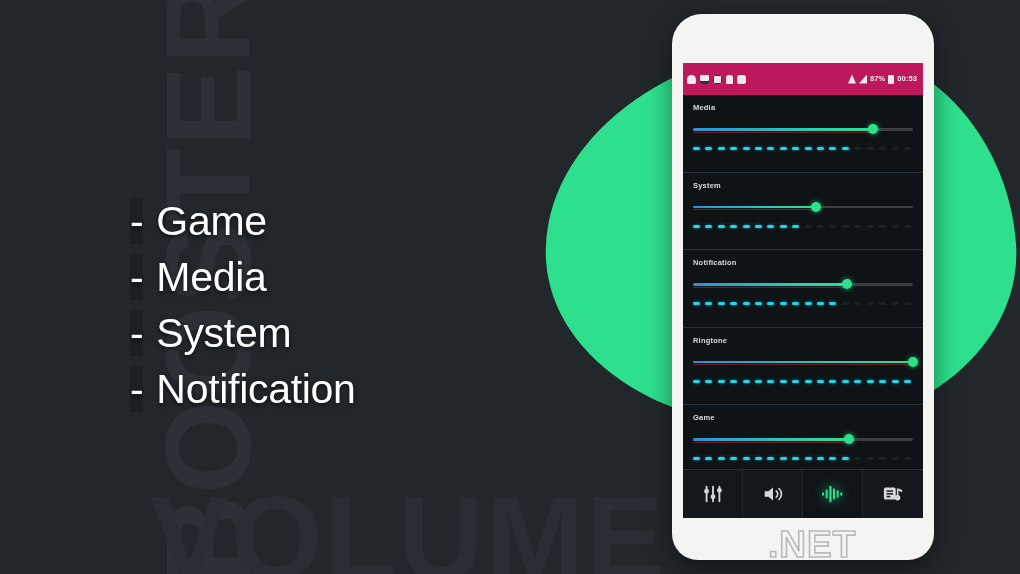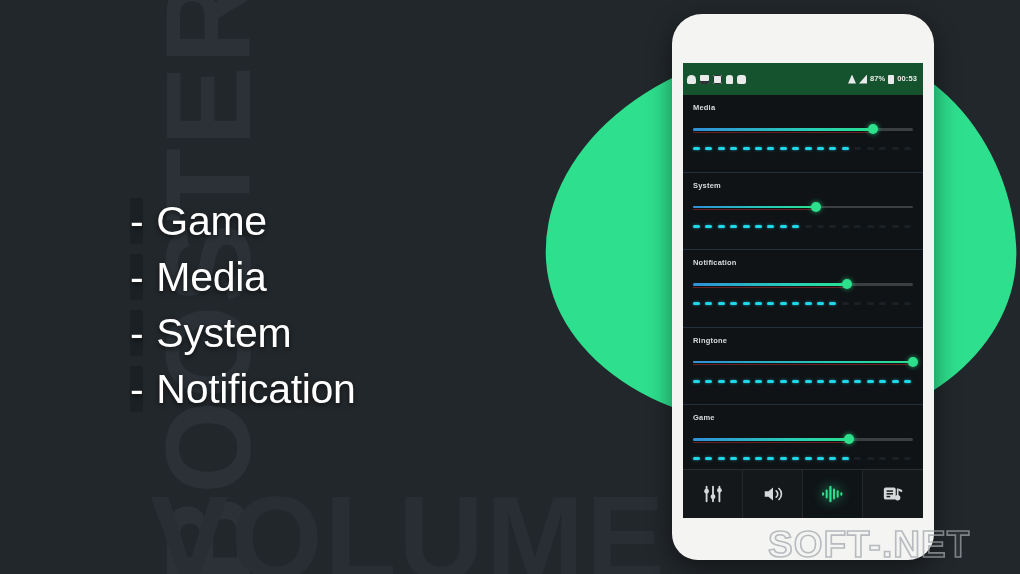--- a/index.html
+++ b/index.html
@@ -91,21 +91,21 @@
     position:absolute;
     left:11px; top:49px;
     width:240px; height:455px;
     background:#0e1114;
     overflow:hidden;
   }
 
   
   #statusbar {
     height:18px;
-    background:#14532d;
+    background:#be185d;
     display:flex;
     align-items:center;
     padding:16px 4px;
     gap:4px;
   }
   .sb-icon {
     width:9px; height:9px;
     background:#e9eaea;
     border-radius:2px;
     display:inline-block;
@@ -487,17 +487,16 @@
                 <path d="M18 6l4 1.6v2.4L18 8.4z"></path>
               </svg>
             </span>
           </div>
         </div>
 
     </div>
   </div>
 
   <div id="watermark">
-    <span>SOFT-</span>
     <span>.NET</span>
   </div>
 
 </div>
 
 </body></html>

